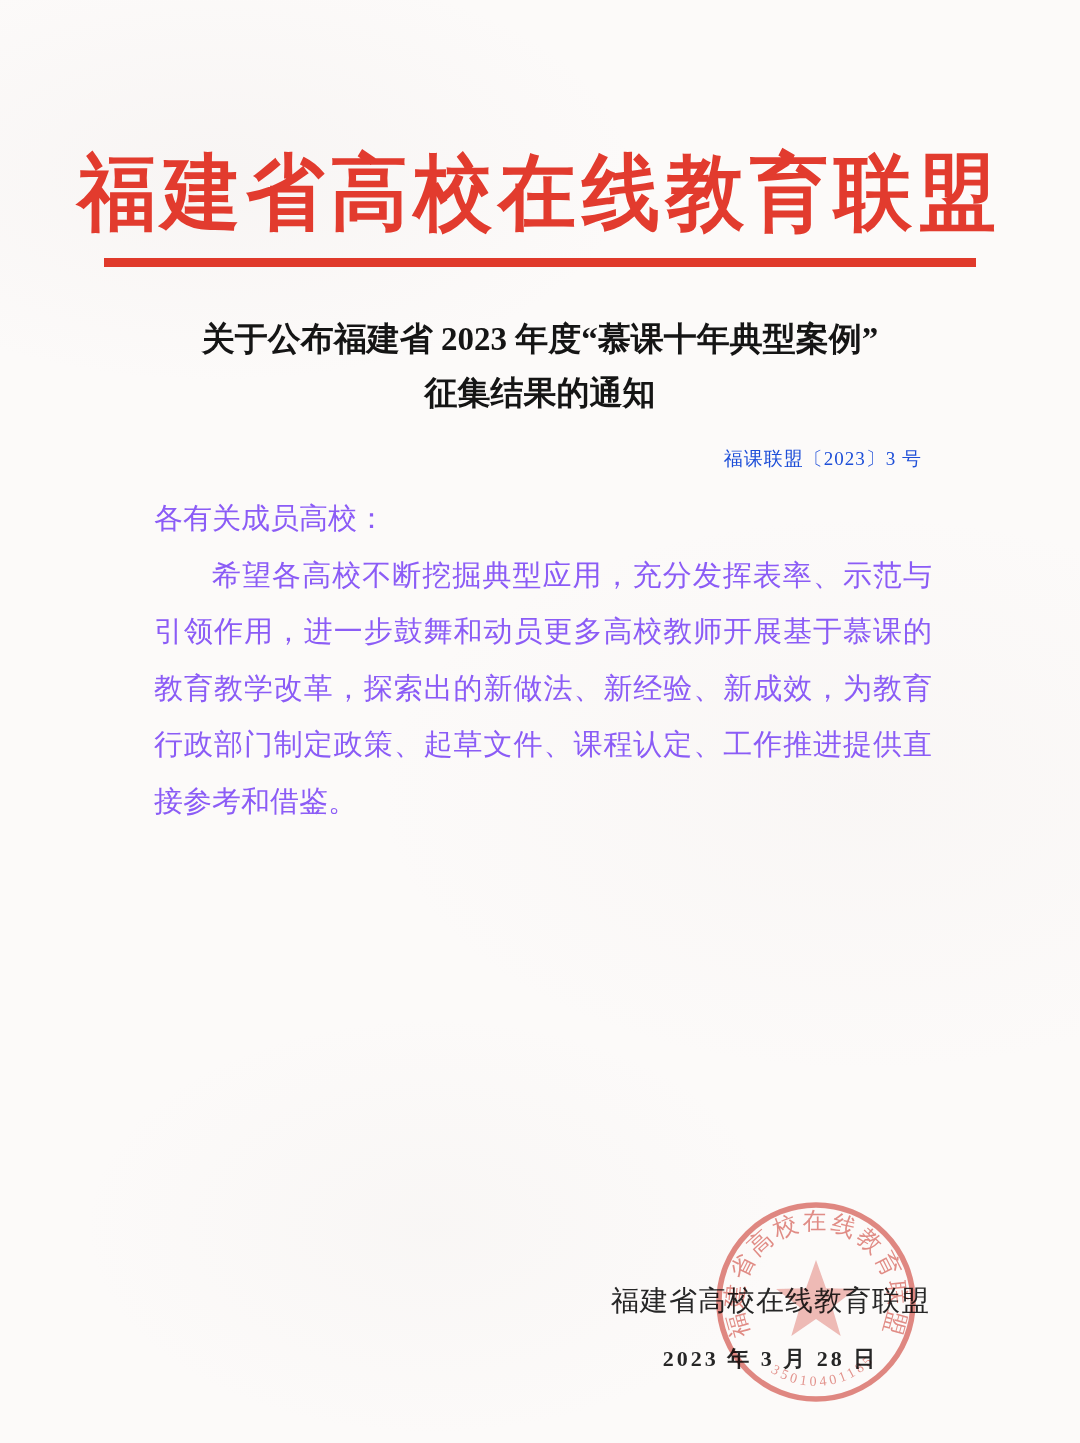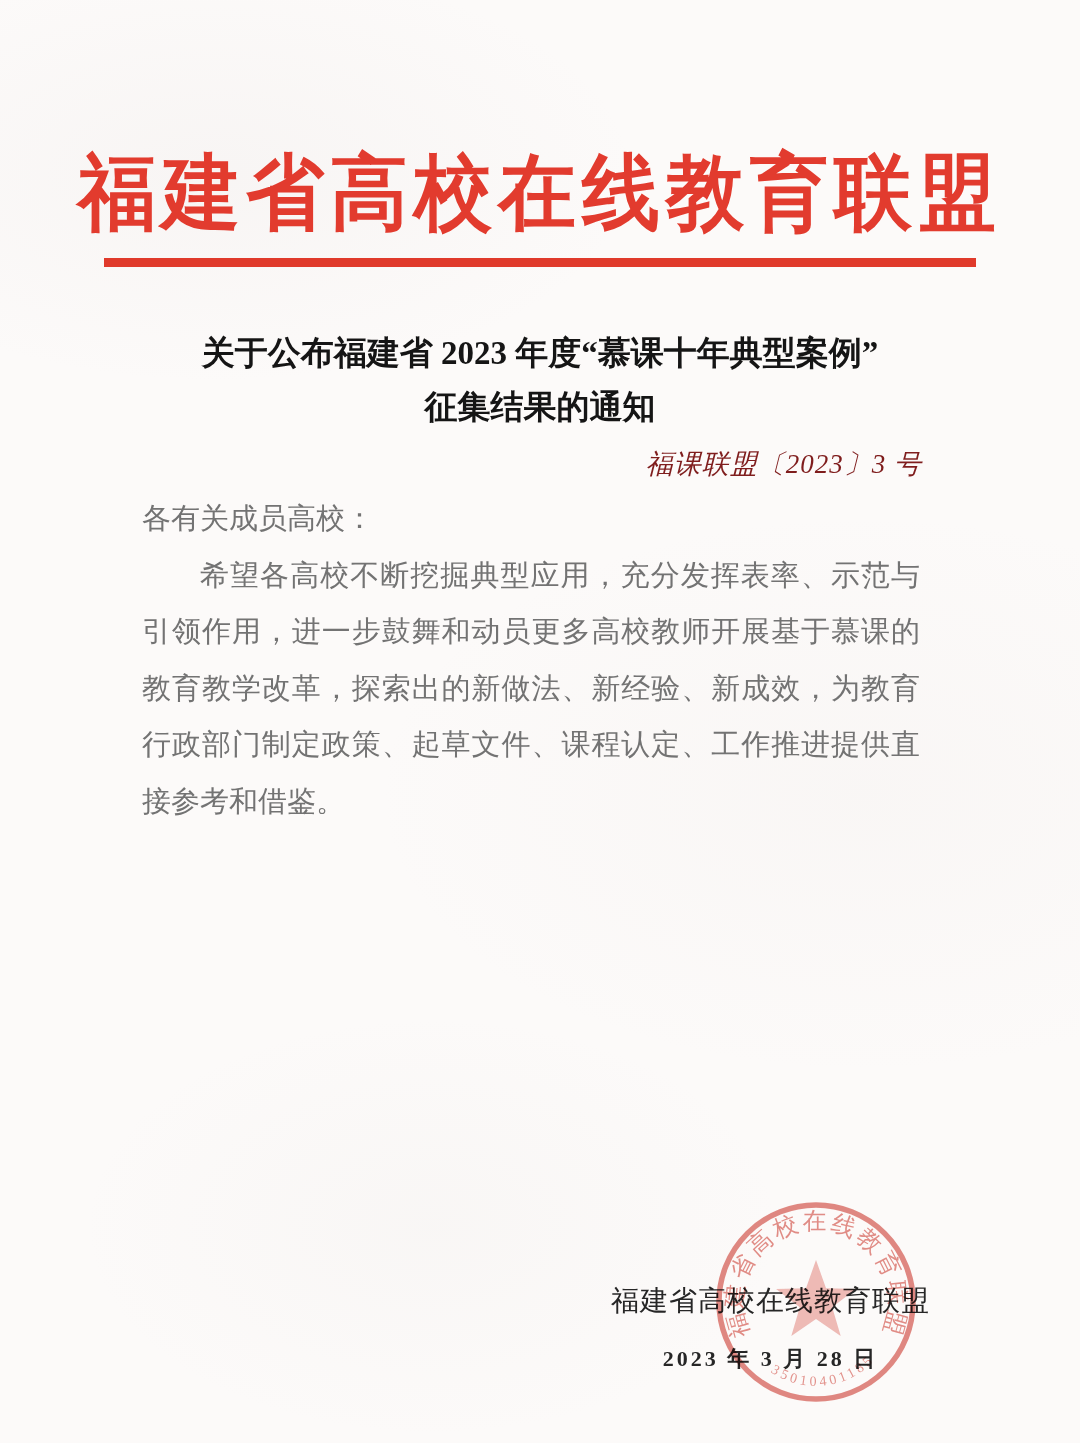--- a/index.html
+++ b/index.html
@@ -41,46 +41,45 @@
   .red-rule {
     position: absolute;
     top: 258px;
     left: 104px;
     width: 872px;
     height: 9px;
     background: #e03a2b;
   }
   .doc-title {
     position: absolute;
-    top: 326px;
+    top: 312px;
     left: 0;
     width: 100%;
     text-align: center;
     font-weight: bold;
     font-size: 33px;
     line-height: 54px;
     color: #151515;
   }
   .doc-number {
     position: absolute;
     top: 446px;
     right: 158px;
-    font-size: 27px;
-    color: #7f1d1d;
+    font-size: 19px;
+    color: #1d4ed8;
     letter-spacing: 1px;
-    font-style: italic;
   }
   .doc-body {
     position: absolute;
     top: 490px;
-    left: 142px;
+    left: 154px;
     width: 778px;
     font-size: 29px;
     line-height: 56.5px;
-    color: #737373;
+    color: #8b5cf6;
     text-align: justify;
   }
   .doc-body p {
     margin: 0;
     text-indent: 2em;
   }
   .doc-body p.salutation {
     text-indent: 0;
   }
   .sign-block {

